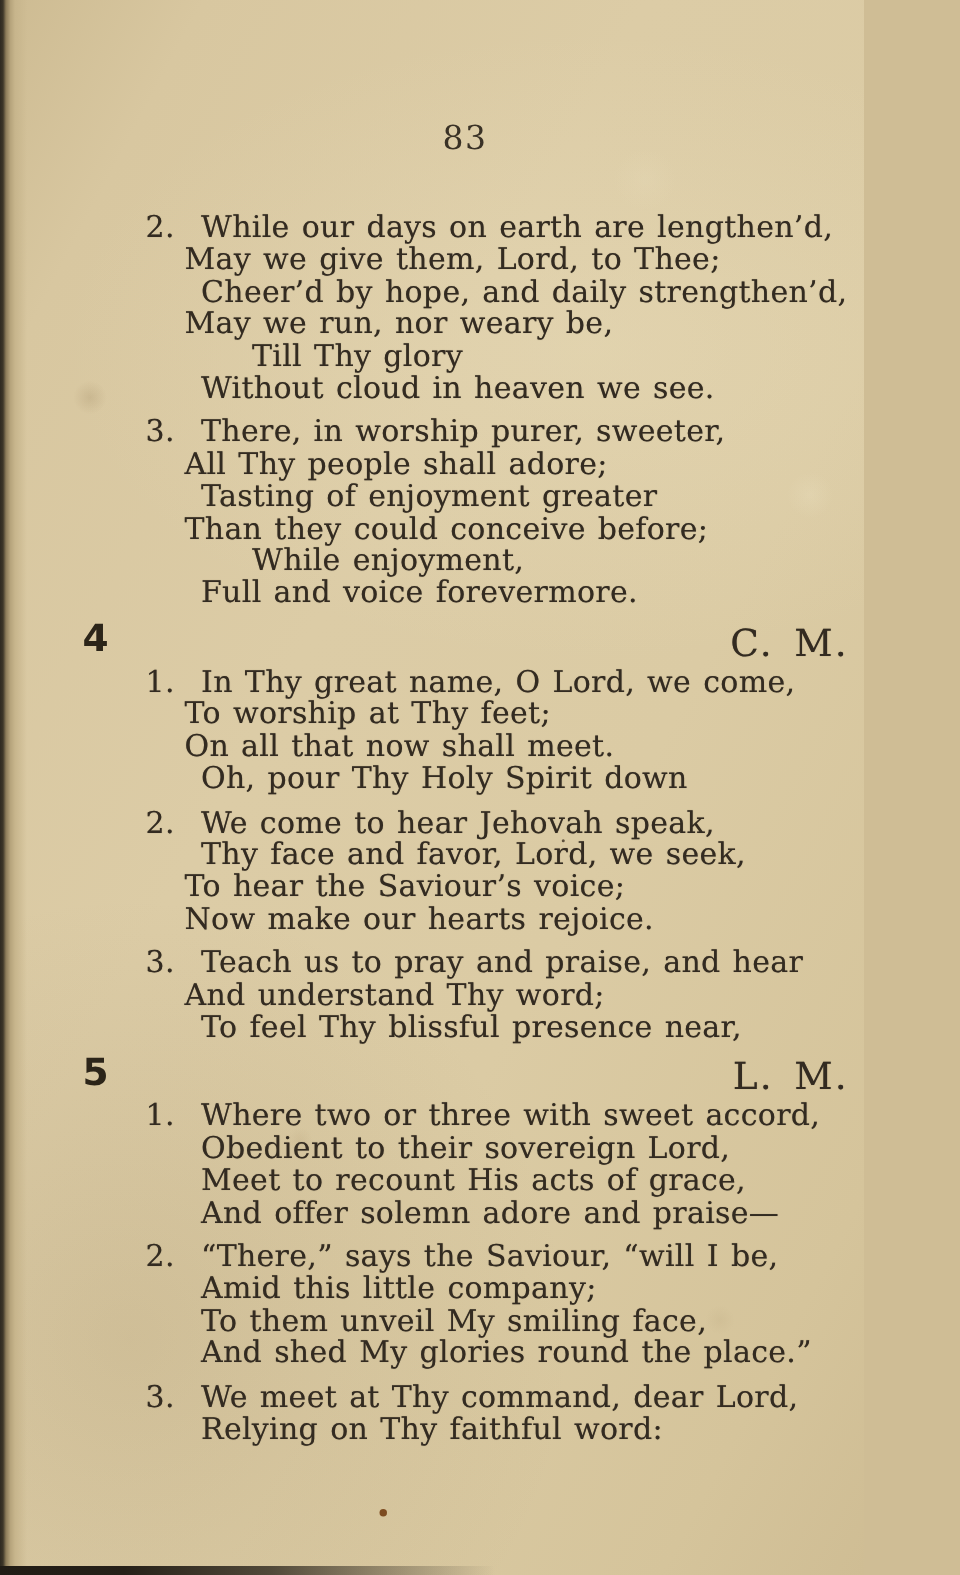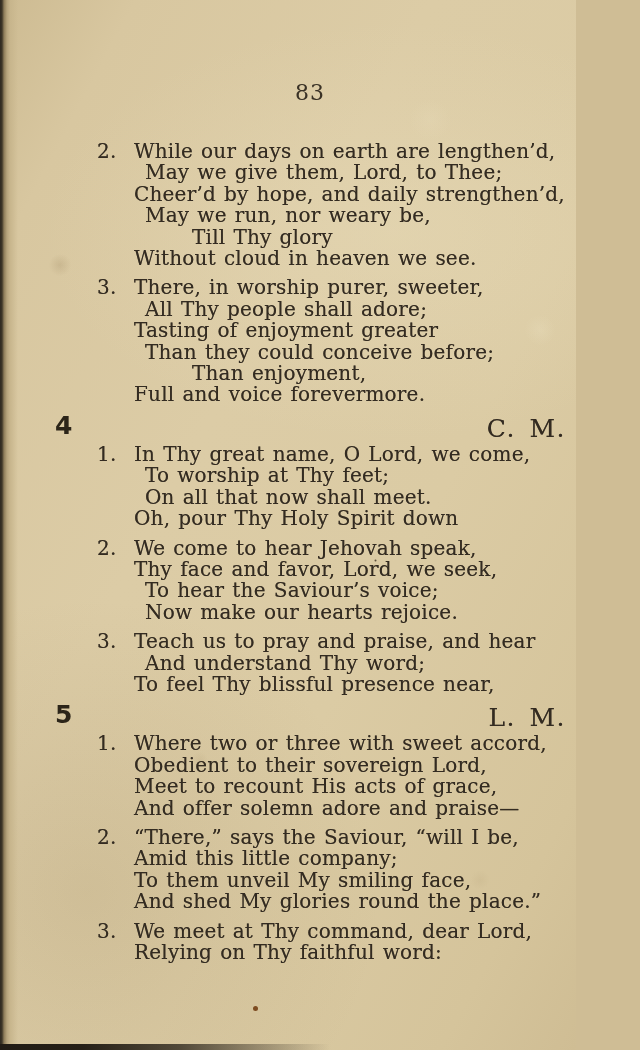--- a/index.html
+++ b/index.html
@@ -65,22 +65,22 @@
     margin: 0 0 8px 97px;
     font-size: 20px;
     line-height: 21.4px;
     letter-spacing: 0.2px;
     word-spacing: 1.5px;
     text-shadow: 0 0 0.5px rgba(51,43,33,0.55);
   }
   .stanza-num { flex: 0 0 26px; }
   .stanza-lines { flex: 1; }
   .verse-line.ind-0 { margin-left: 11px; }
-  .verse-line.ind-1 { margin-left: 22px; }
-  .verse-line.ind-2 { margin-left: 69px; }
+  .verse-line.ind-1 { }
+  .verse-line.ind-2 { margin-left: 45px; }
 
   .hymn-header {
     position: relative;
     height: 24px;
     margin: 0 0 6px 0;
   }
   .hymn-number {
     position: absolute; left: 55px; top: -3px;
     font-family: "DejaVu Sans", "Liberation Sans", sans-serif;
     font-weight: bold;
@@ -118,21 +118,21 @@
           <div class="verse-line ind-0">Without cloud in heaven we see.</div>
         </div>
       </div>
       <div class="stanza">
         <div class="stanza-num">3.</div>
         <div class="stanza-lines">
           <div class="verse-line ind-0">There, in worship purer, sweeter,</div>
           <div class="verse-line ind-1">All Thy people shall adore;</div>
           <div class="verse-line ind-0">Tasting of enjoyment greater</div>
           <div class="verse-line ind-1">Than they could conceive before;</div>
-          <div class="verse-line ind-2">Than enjoyment,</div>
+          <div class="verse-line ind-2">While enjoyment,</div>
           <div class="verse-line ind-0">Full and voice forevermore.</div>
         </div>
       </div>
       <div class="hymn-header">
         <span class="hymn-number">4</span>
         <span class="hymn-meter">C. M.</span>
       </div>
       <div class="stanza">
         <div class="stanza-num">1.</div>
         <div class="stanza-lines">

